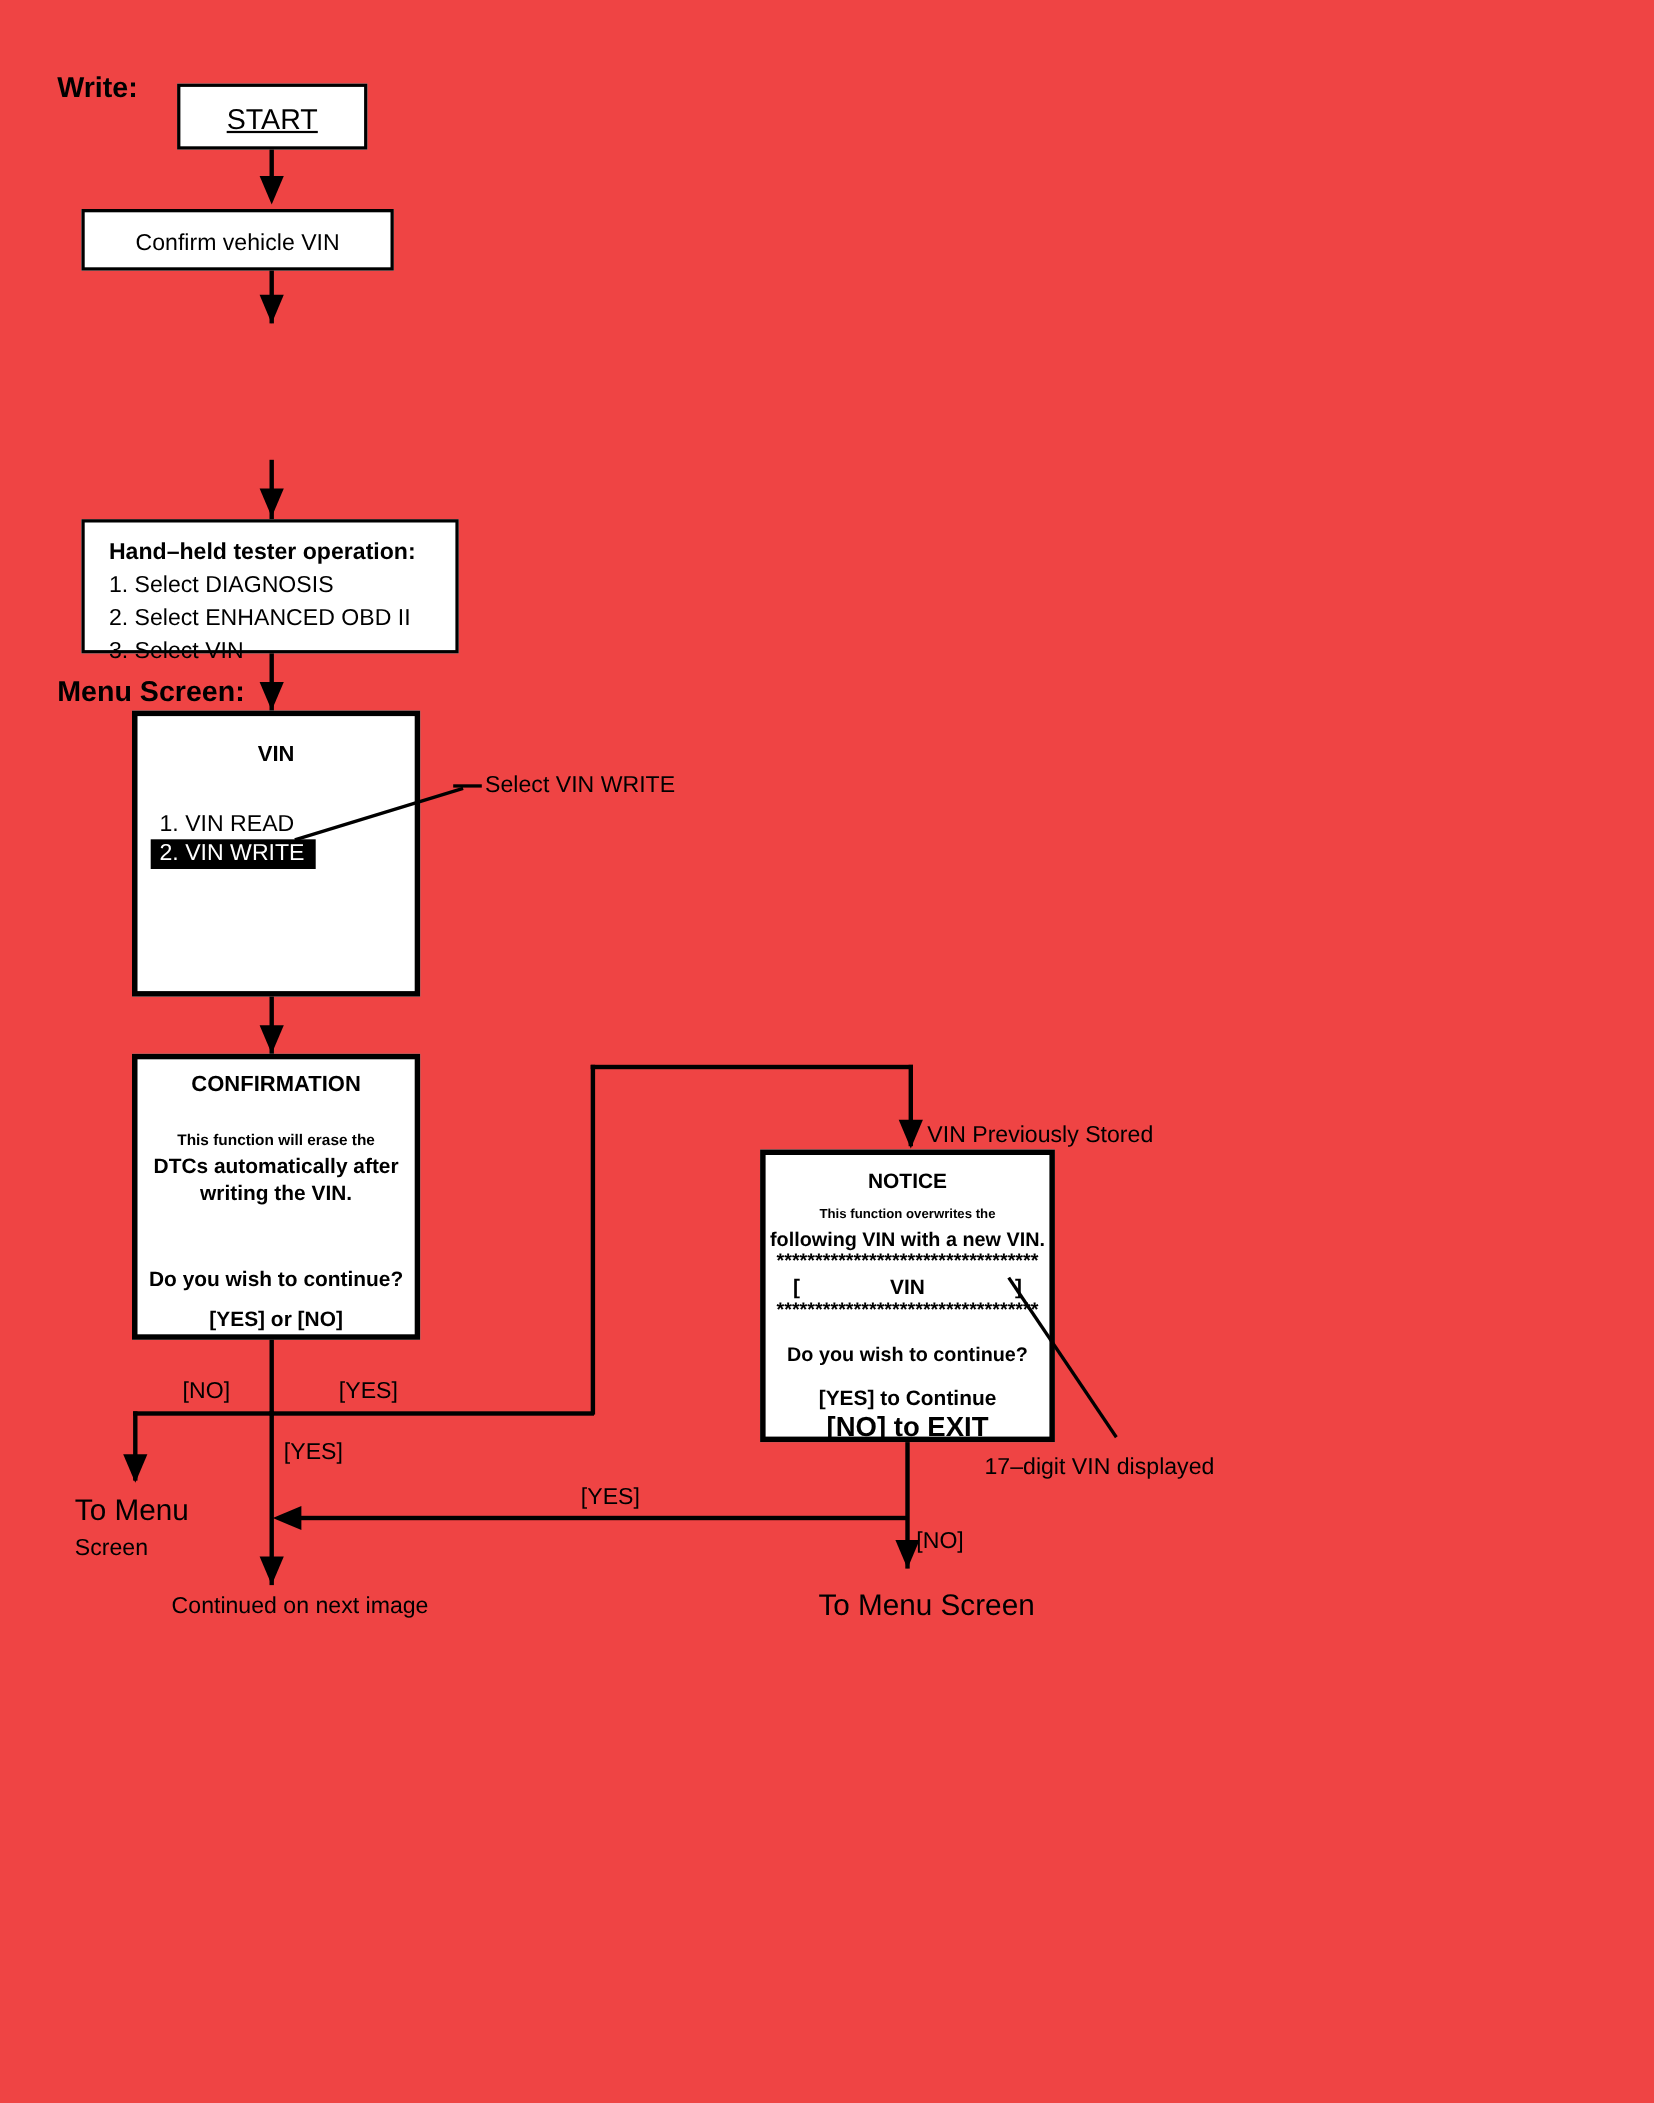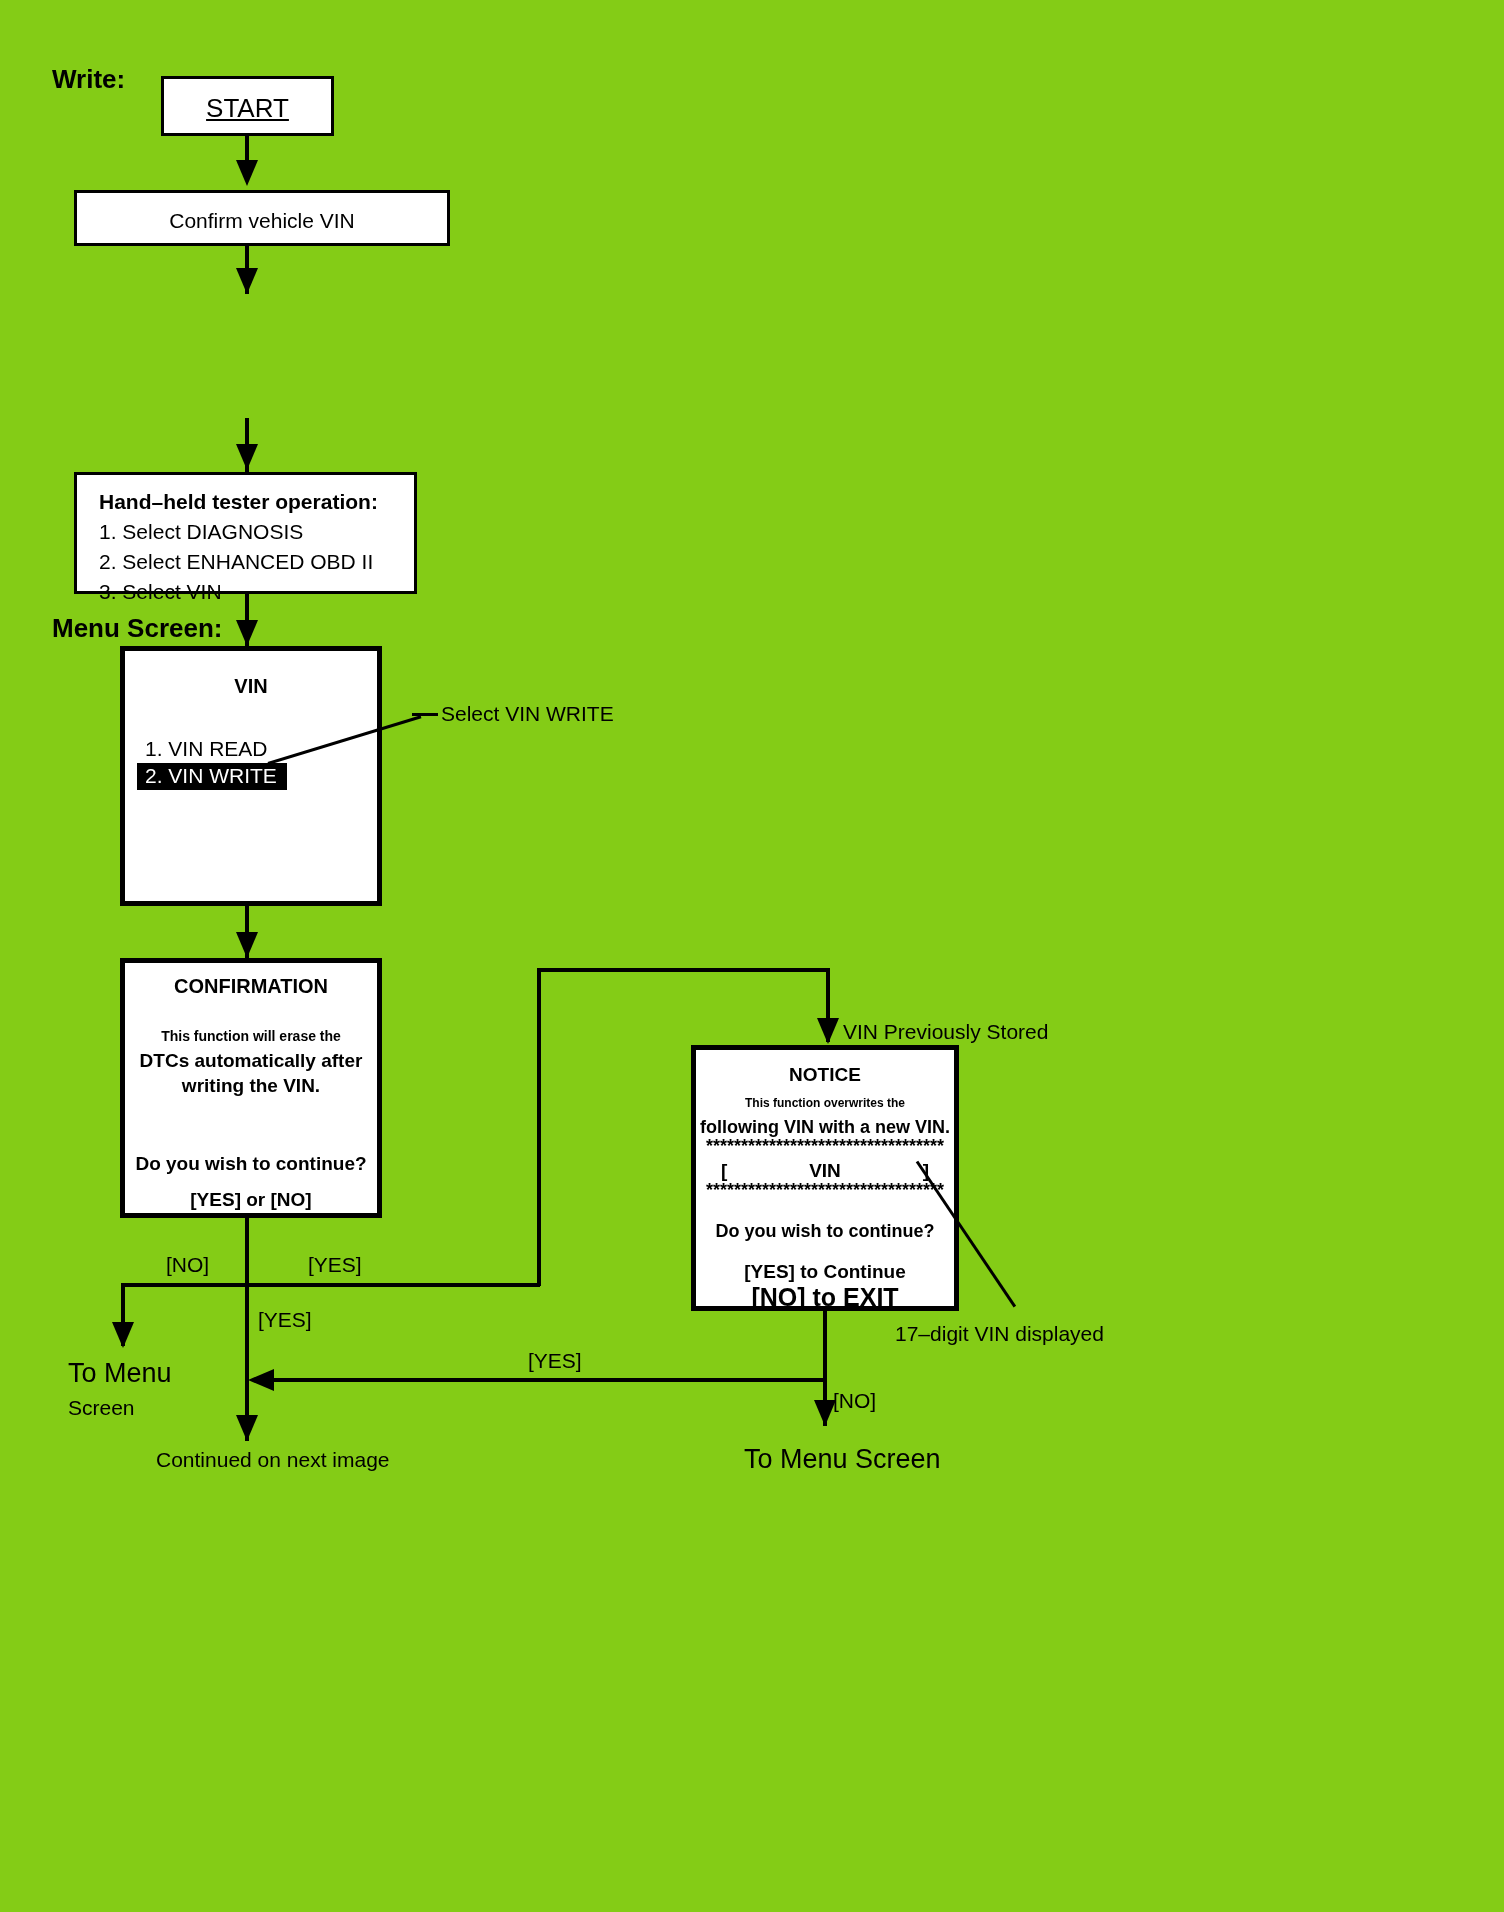--- a/index.html
+++ b/index.html
@@ -8,21 +8,21 @@
     background: #ffffff;
   }
   body {
     font-family: "Liberation Sans", sans-serif;
     color: #000000;
   }
   #canvas {
     position: relative;
     width: 1504px;
     height: 1912px;
-    background: #84cc16;
+    background: #ef4444;
     overflow: hidden;
   }
   .abs { position: absolute; }
 
   
   .box {
     position: absolute;
     box-sizing: border-box;
     border: 3px solid #000;
     background: #fff;
@@ -106,21 +106,21 @@
 
   <div class="lbl-bold" style="left:52px; top:64px; font-size:26px;">Write:</div>
 
   <div class="box" style="left:161px; top:76px; width:173px; height:60px;">
     <div class="abs ctr" style="left:0; right:0; top:14px; font-size:26px;text-decoration:underline;">START</div>
   </div>
 
   <div class="vline" style="left:245px; top:136px; height:40px;"></div>
   <div class="arrow-down" style="left:236px; top:160px;"></div>
 
-  <div class="box" style="left:74px; top:190px; width:376px; height:56px;">
+  <div class="box" style="left:74px; top:190px; width:284px; height:56px;">
     <div class="abs ctr txt-plain" style="left:0; right:0; top:13px;">Confirm vehicle VIN</div>
   </div>
 
   <div class="vline" style="left:245px; top:246px; height:48px;"></div>
   <div class="arrow-down" style="left:236px; top:268px;"></div>
 
 
   <div class="vline" style="left:245px; top:418px; height:54px;"></div>
   <div class="arrow-down" style="left:236px; top:444px;"></div>
 

